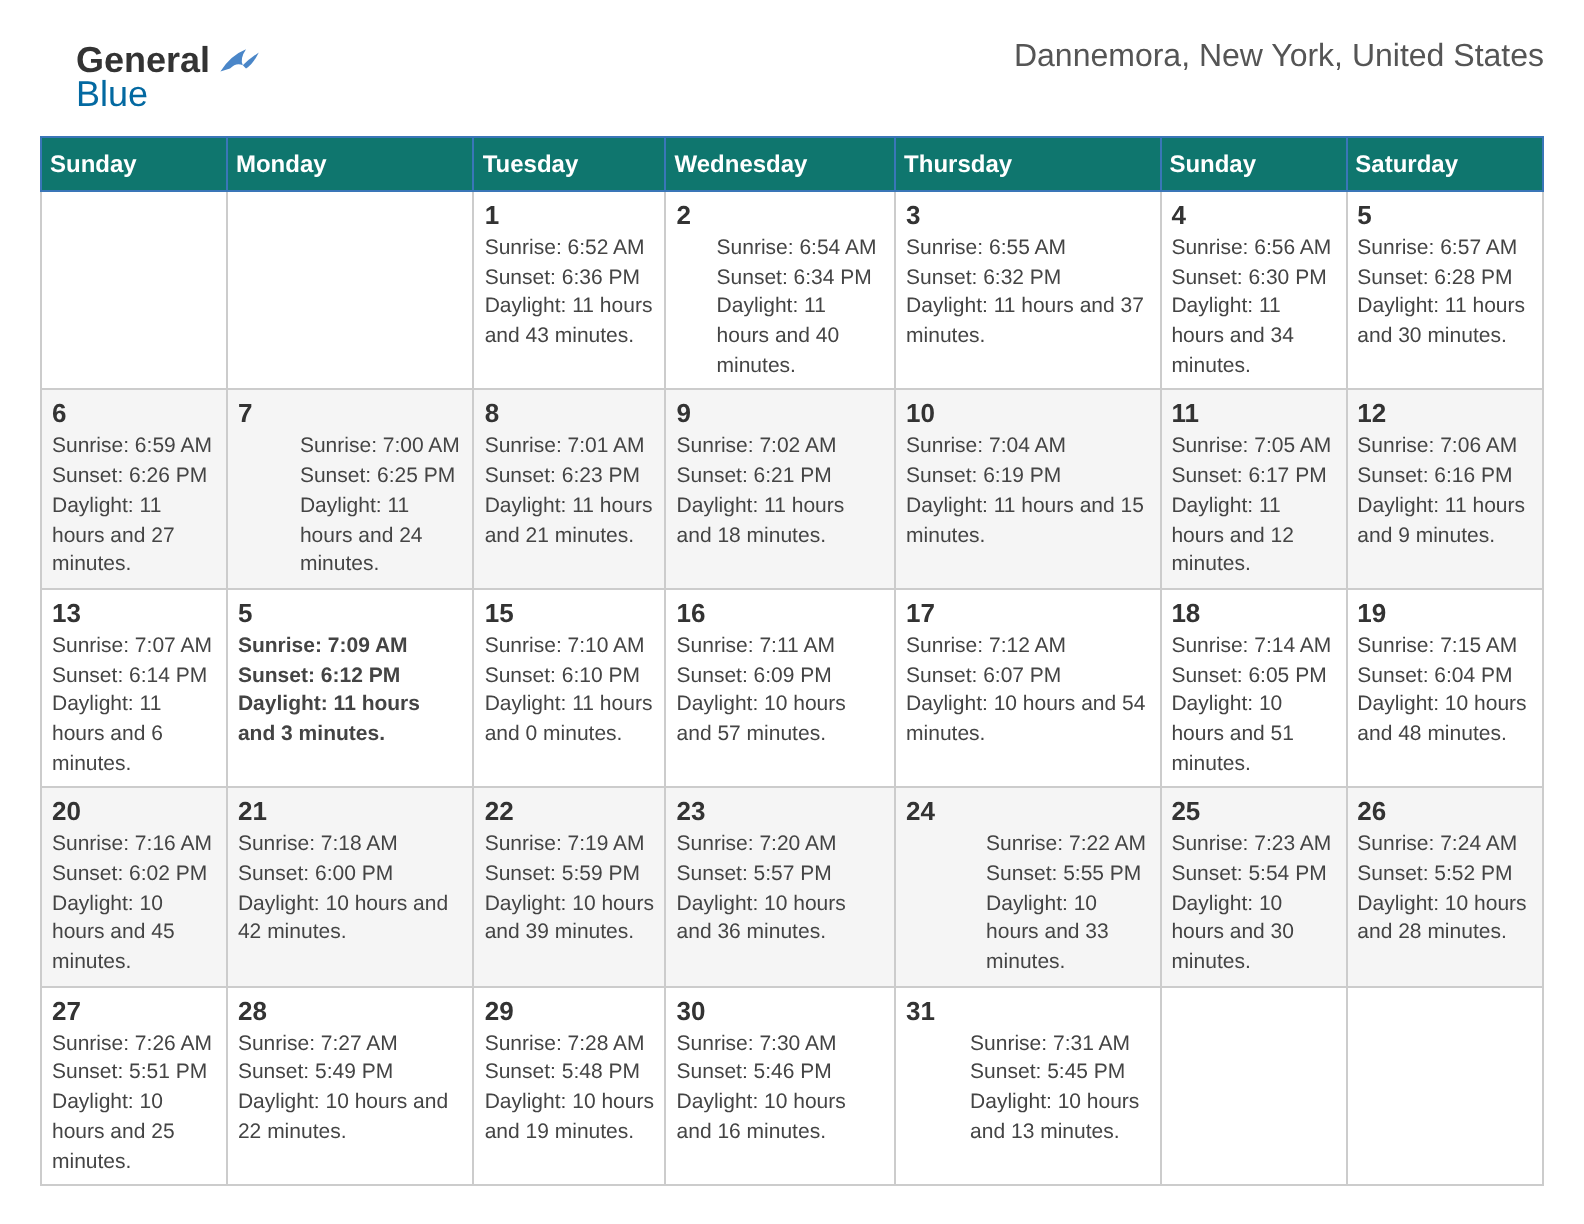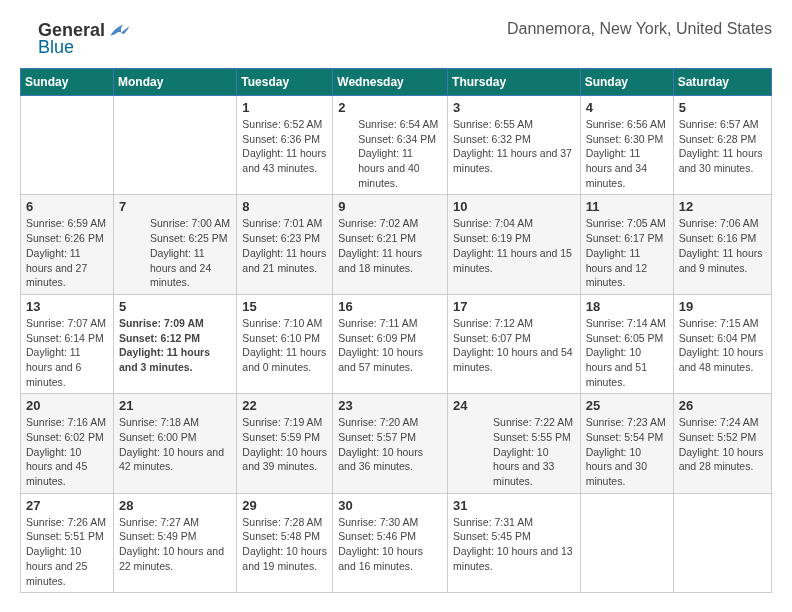--- a/index.html
+++ b/index.html
@@ -303,21 +303,21 @@
 Daylight: 10 hours and 19 minutes.</div>
         </td>
         <td>
           <span class="day-num">30</span>
           <div class="day-info" style="white-space: pre-line;">Sunrise: 7:30 AM
 Sunset: 5:46 PM
 Daylight: 10 hours and 16 minutes.</div>
         </td>
         <td>
           <span class="day-num">31</span>
-          <div class="day-info" style="white-space: pre-line;">Sunrise: 7:31 AM
+          <div class="day-info" style="white-space: pre-line; margin-left: 32px;">Sunrise: 7:31 AM
 Sunset: 5:45 PM
 Daylight: 10 hours and 13 minutes.</div>
         </td>
         <td class="empty-cell"></td>
         <td class="empty-cell"></td>
       </tr>
     </tbody>
 </table>
 
 </body></html>

